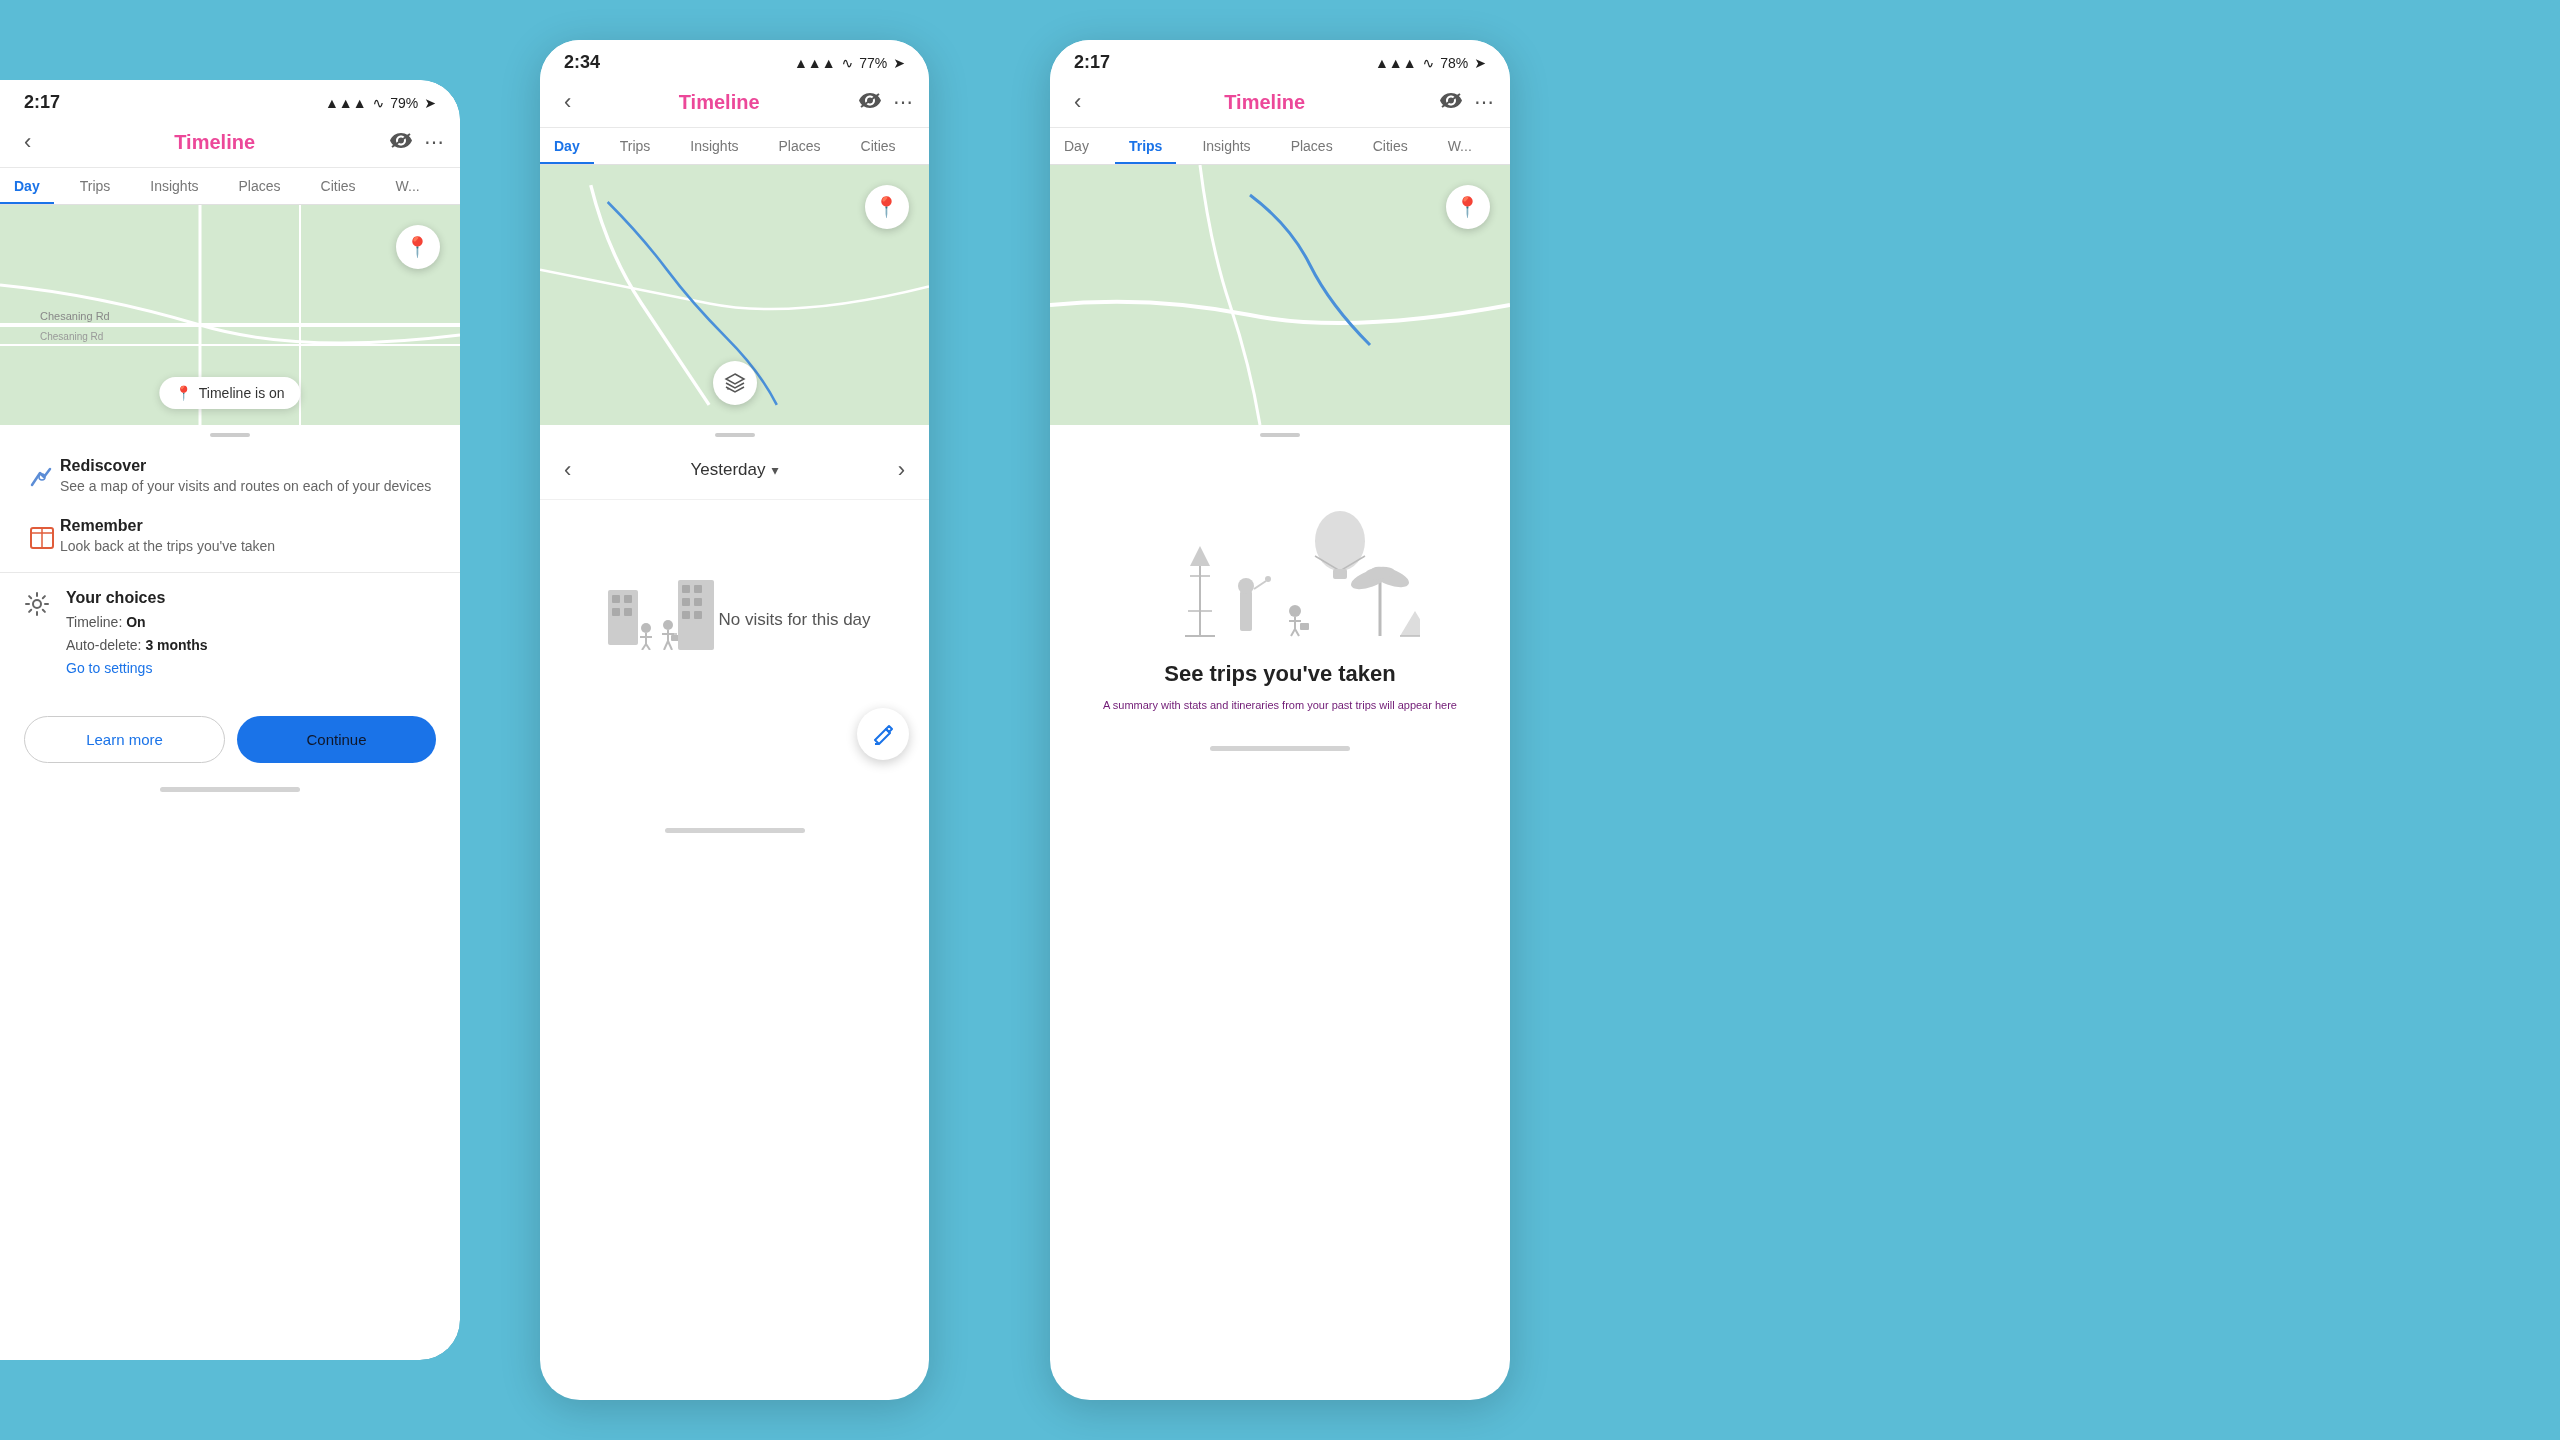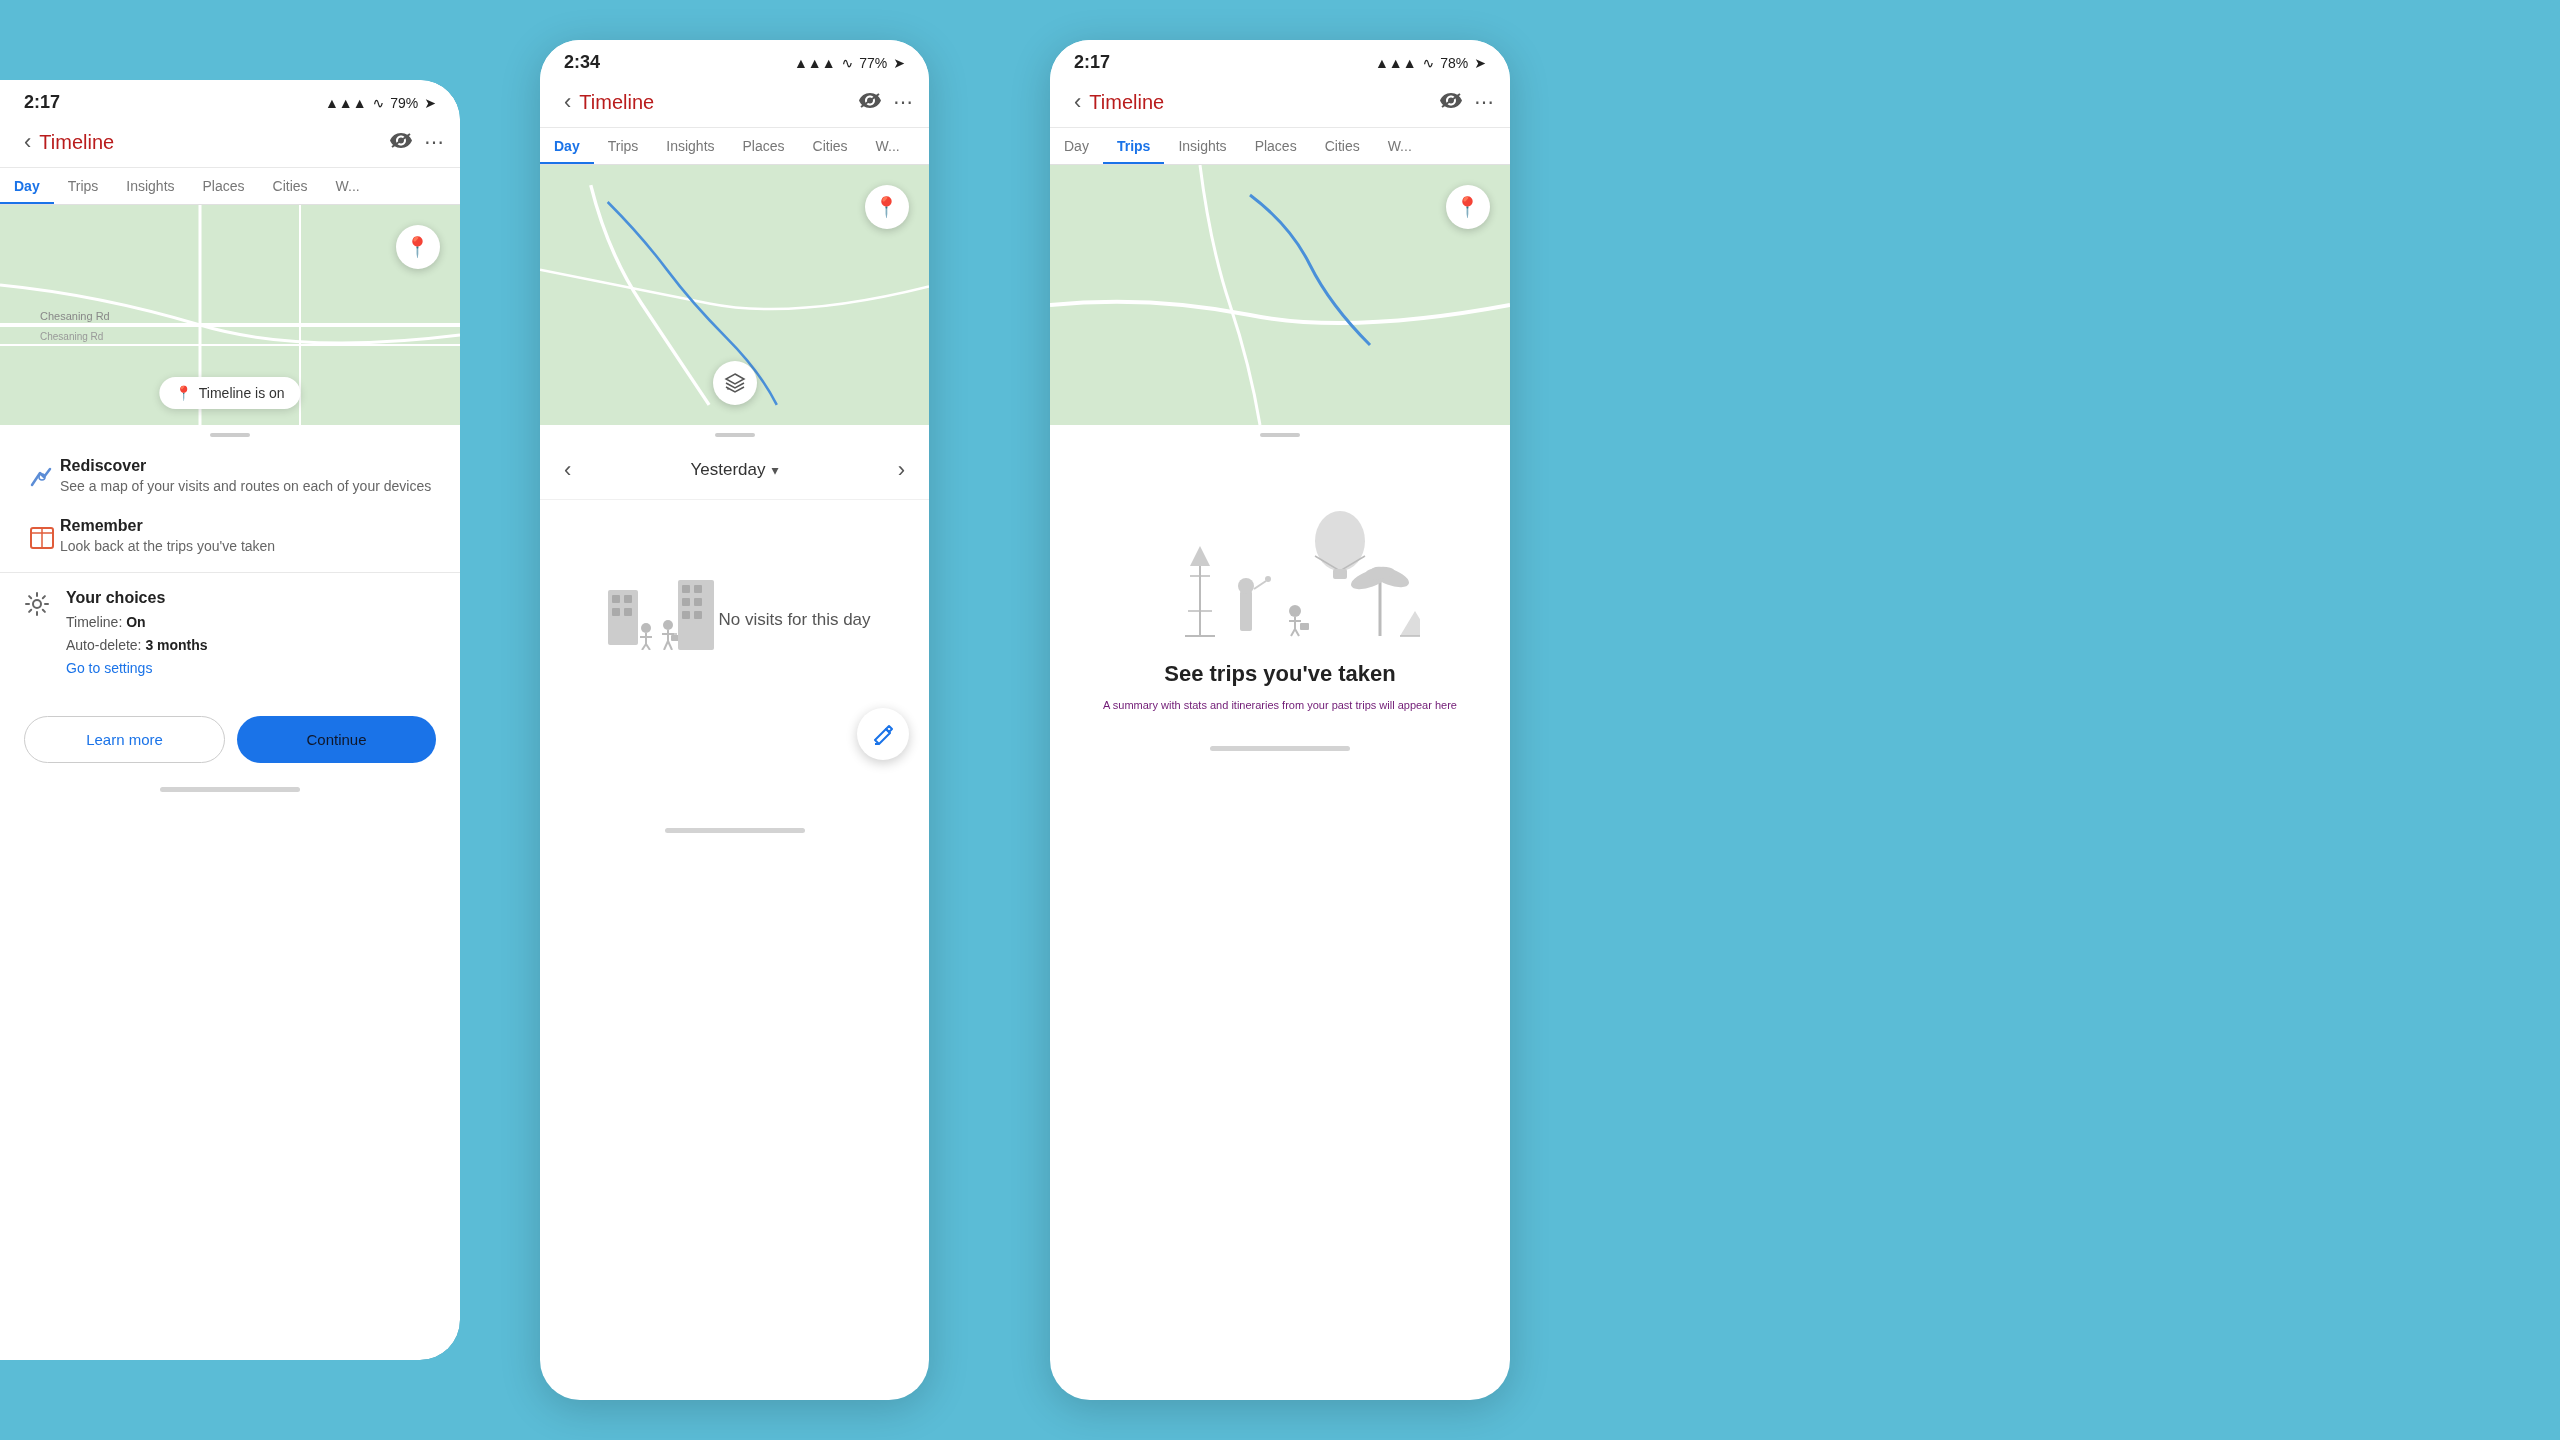--- a/index.html
+++ b/index.html
@@ -90,43 +90,44 @@
       border-bottom: 1px solid #e8e8e8;
     }
     .nav-back {
       font-size: 22px;
       color: #555;
       cursor: pointer;
       padding: 4px 8px;
     }
     .nav-title {
       flex: 1;
-      text-align: left;
+      text-align: center;
       font-size: 20px;
-      font-weight: 400;
-      color: #b91c1c;
+      font-weight: 700;
+      color: #ec4899;
     }
     .nav-icons {
       display: flex;
       gap: 12px;
       align-items: center;
     }
     .nav-icon-btn {
       font-size: 20px;
       color: #555;
       cursor: pointer;
     }
 
     
     .tab-bar {
       display: flex;
       align-items: center;
       background: #fff;
       border-bottom: 1px solid #e0e0e0;
       overflow: hidden;
+      gap: 12px;
     }
     .tab-item {
       padding: 10px 14px;
       font-size: 14px;
       color: #777;
       cursor: pointer;
       white-space: nowrap;
       position: relative;
     }
     .tab-item.active {

